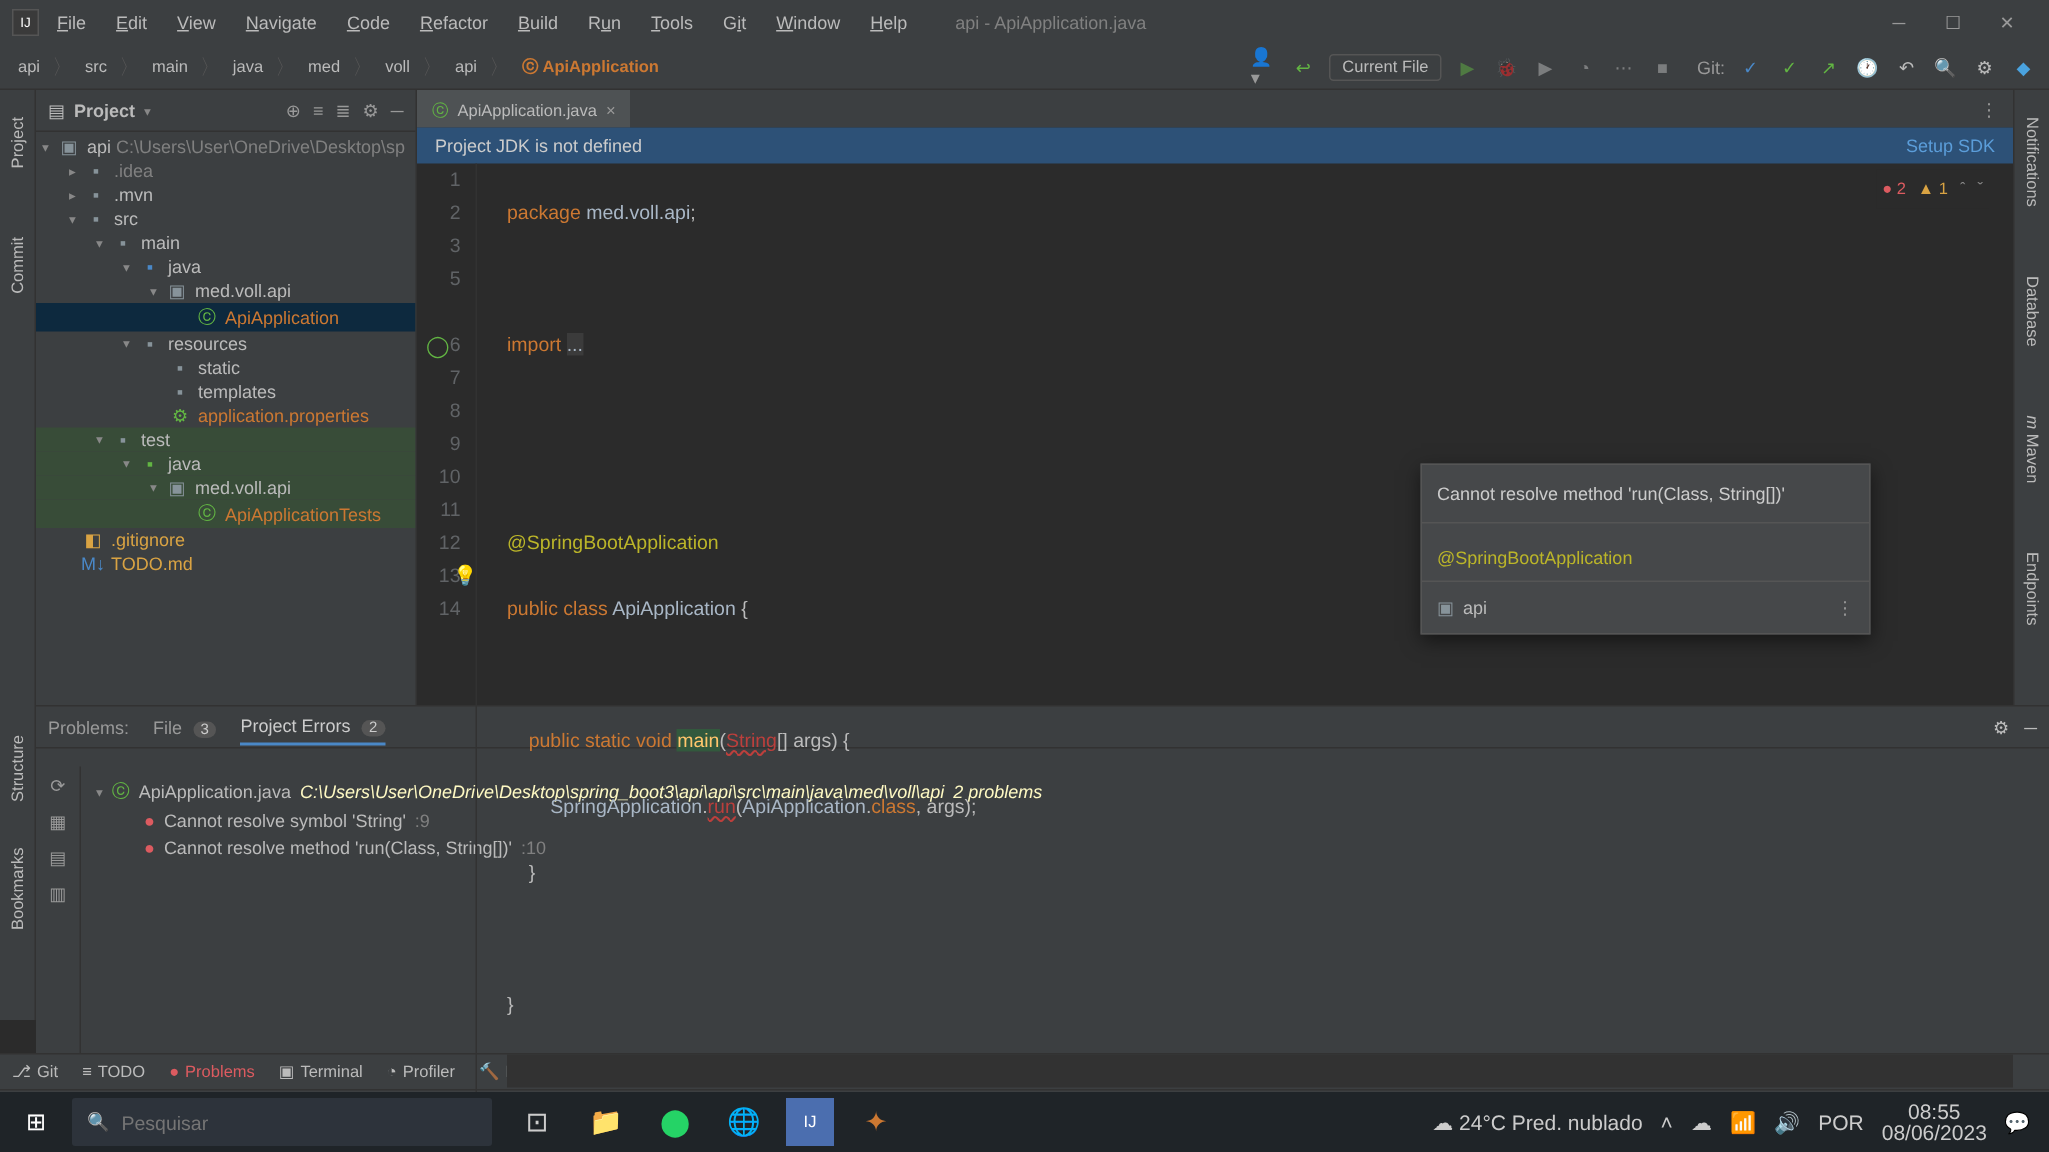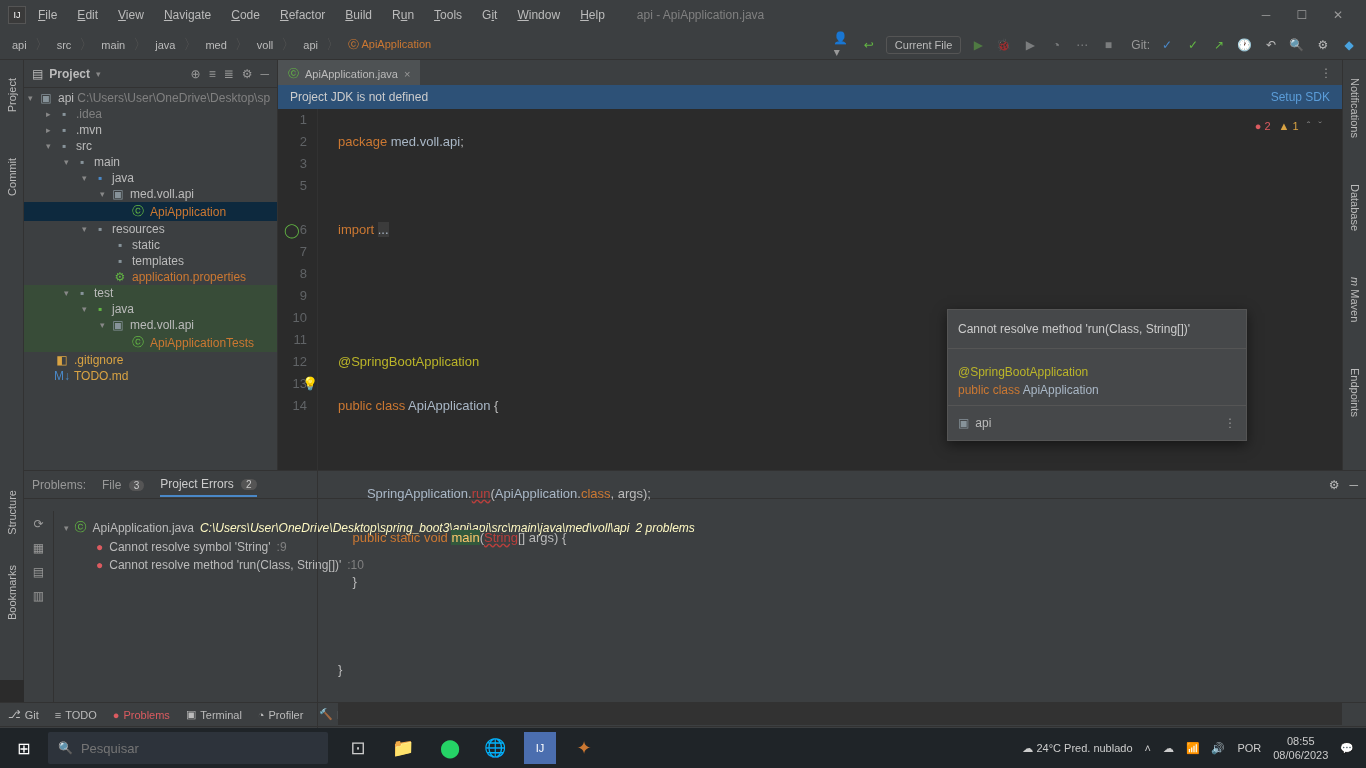--- a/index.html
+++ b/index.html
@@ -9,21 +9,21 @@
 .titlebar .logo { width: 18px; height: 18px; background: #3a3a3a; border: 1px solid #555; display: flex; align-items: center; justify-content: center; font-size: 9px; color: #fff; }
 .titlebar .menu-item { padding: 4px 8px; color: #bbbbbb; cursor: pointer; }
 .titlebar .menu-item u { text-decoration: underline; }
 .titlebar .title-text { flex: 1; color: #808080; padding-left: 20px; }
 .titlebar .win-controls { display: flex; gap: 12px; padding-right: 8px; }
 .titlebar .win-btn { width: 24px; text-align: center; color: #999; cursor: pointer; }
 
 .toolbar { background: #3c3f41; height: 30px; display: flex; align-items: center; justify-content: space-between; padding: 0 8px; border-bottom: 1px solid #323232; }
 .breadcrumb { display: flex; align-items: center; gap: 4px; font-size: 11px; }
 .breadcrumb .crumb { color: #bbbbbb; padding: 1px 4px; position: relative; }
-.breadcrumb .crumb.active { color: #cc7832; }
+.breadcrumb .crumb.active { color: #cc7832; font-weight: bold; }
 .breadcrumb .sep { color: #555; font-size: 14px; }
 .toolbar-right { display: flex; align-items: center; gap: 8px; }
 .toolbar-right .tb-btn { width: 18px; height: 18px; display: flex; align-items: center; justify-content: center; cursor: pointer; }
 .config-dropdown { border: 1px solid #555; padding: 2px 8px; border-radius: 3px; font-size: 11px; }
 
 .main-layout { display: flex; height: 410px; }
 .left-gutter { width: 24px; background: #3c3f41; border-right: 1px solid #323232; display: flex; flex-direction: column; align-items: center; padding-top: 10px; gap: 30px; }
 .left-gutter .vtab { writing-mode: vertical-rl; transform: rotate(180deg); font-size: 11px; color: #bbbbbb; padding: 8px 2px; cursor: pointer; }
 
 .project-panel { width: 254px; background: #3c3f41; border-right: 1px solid #323232; display: flex; flex-direction: column; }
@@ -102,21 +102,21 @@
 .statusbar { height: 22px; background: #3c3f41; display: flex; align-items: center; padding: 0 8px; font-size: 11px; border-top: 1px solid #323232; }
 .statusbar .status-left { flex: 1; color: #999; white-space: nowrap; overflow: hidden; display: flex; gap: 6px; align-items: center; }
 .statusbar .status-right { display: flex; gap: 12px; }
 
 .taskbar { position: absolute; bottom: 0; left: 0; right: 0; height: 40px; background: #1f2428; display: flex; align-items: center; }
 .taskbar .start { width: 48px; height: 40px; display: flex; align-items: center; justify-content: center; color: #fff; font-size: 16px; }
 .taskbar .search { flex: 0 0 280px; height: 32px; background: #2d333b; border-radius: 2px; display: flex; align-items: center; padding: 0 10px; margin-right: 8px; color: #999; gap: 8px; }
 .taskbar .search input { background: transparent; border: none; outline: none; color: #ccc; flex: 1; font-size: 13px; }
 .taskbar .task-icons { display: flex; gap: 2px; }
 .taskbar .ticon-app { width: 44px; height: 40px; display: flex; align-items: center; justify-content: center; font-size: 18px; cursor: pointer; }
-.taskbar .tray { margin-left: auto; display: flex; align-items: center; gap: 12px; padding: 0 12px; color: #ccc; font-size: 11px; }
+.taskbar .tray { margin-left: auto; display: flex; align-items: center; gap: 12px; padding: 0 12px; color: #ccc; font-size: 14px; }
 .taskbar .tray-time { text-align: center; line-height: 14px; }
 </style>
 </head>
 <body>
 
 <div class="titlebar">
   <div class="logo">IJ</div>
   <div class="menu-item"><u>F</u>ile</div>
   <div class="menu-item"><u>E</u>dit</div>
   <div class="menu-item"><u>V</u>iew</div>
@@ -321,34 +321,33 @@
       </div>
       <div class="code">
 <div class="code-line"><span class="kw">package</span> <span class="ident">med.voll.api</span>;</div>
 <div class="code-line"></div>
 <div class="code-line"><span class="kw">import</span> <span style="background:#3b3b3b;color:#a9b7c6;">...</span></div>
 <div class="code-line"></div>
 <div class="code-line"></div>
 <div class="code-line"><span class="ann">@SpringBootApplication</span></div>
 <div class="code-line"><span class="kw">public class</span> <span class="ident">ApiApplication</span> {</div>
 <div class="code-line"></div>
+<div class="code-line">    <span class="kw">public static void</span> <span class="func main-hl">main</span>(<span class="err">String</span>[] args) {</div>
 <div class="code-line">        <span class="ident">SpringApplication</span>.<span class="err" style="text-decoration-color:#bc3f3c;">run</span>(<span class="ident">ApiApplication</span>.<span class="kw">class</span>, args);</div>
-<div class="code-line">    <span class="kw">public static void</span> <span class="func main-hl">main</span>(<span class="err">String</span>[] args) {</div>
 <div class="code-line">    }</div>
 <div class="code-line"></div>
 <div class="code-line">}<span class="lightbulb">💡</span></div>
 <div class="code-line" style="background:#323232;"></div>
         <div style="position:absolute;left:-34px;top:110px;color:#62b543;font-size:14px;">◯</div>
       </div>
 
       <div class="popup">
         <div class="popup-header">Cannot resolve method 'run(Class, String[])'</div>
         <div class="popup-body">
           <div class="pline" style="margin-top:8px;"><span class="ann">@SpringBootApplication</span></div>
-          <div class="pline"><span class="kw">public class</span> <span class="ident">ApiApplication</span></div>
         </div>
         <div class="popup-footer">
           <span style="color:#87939a;">▣</span>
           <span>api</span>
           <span class="more">⋮</span>
         </div>
       </div>
     </div>
   </div>
 

